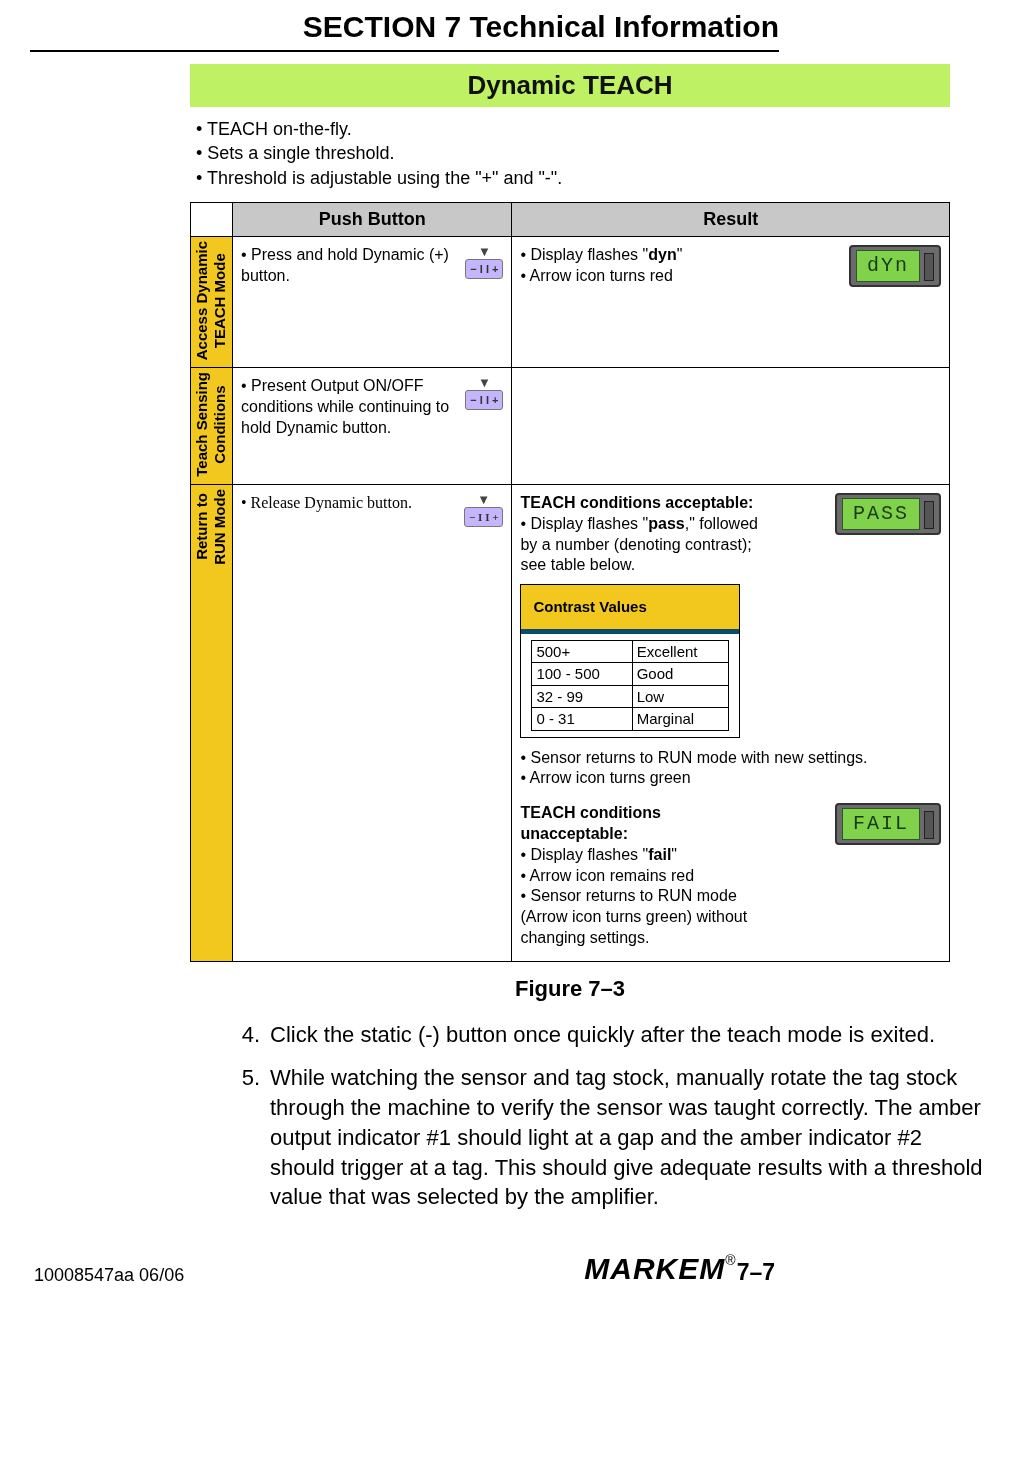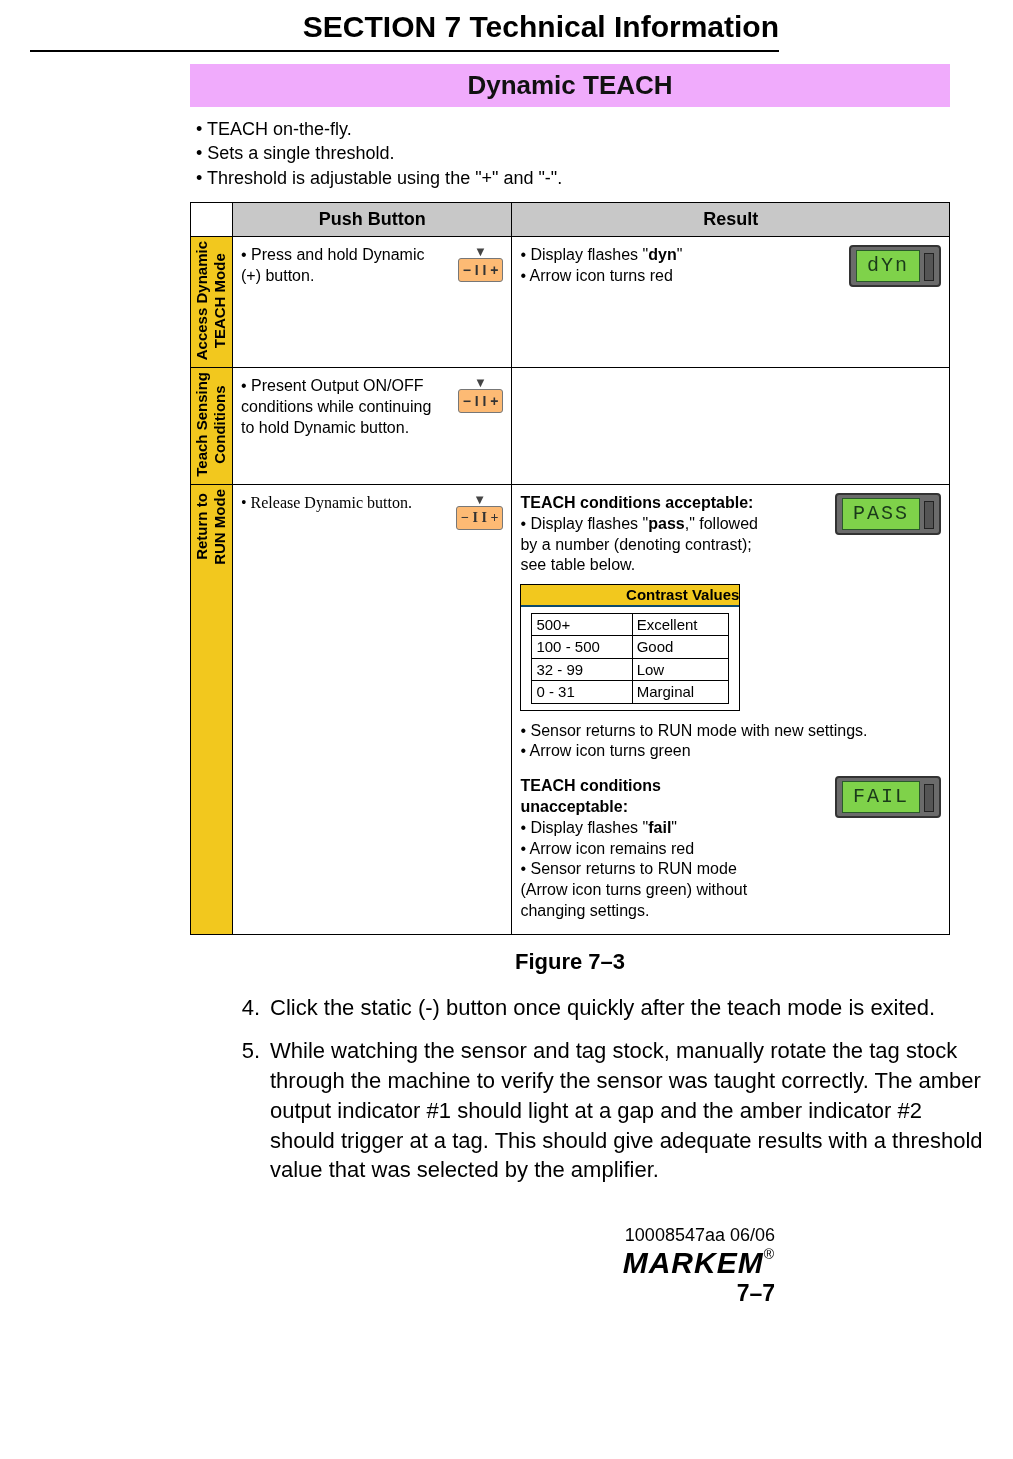--- a/index.html
+++ b/index.html
@@ -23,21 +23,21 @@
   }
   .hr {
     border-top: 2px solid #000;
     margin: 0 0 12px 0;
   }
   .figure-wrap {
     margin-left: 160px;
     width: 760px;
   }
   .banner {
-    background: #f0abfc;
+    background: #bef264;
     text-align: center;
     font-size: 26px;
     font-weight: bold;
     padding: 6px 0;
     color: #111;
   }
   .intro {
     padding: 10px 6px 12px 6px;
     font-size: 18px;
     line-height: 1.35;
@@ -83,25 +83,25 @@
   .res-cell { width: 438px; }
   .b { font-weight: bold; }
   .bul::before { content: "• "; }
   .pb-img {
     display: inline-block;
     vertical-align: top;
     margin-left: 6px;
   }
   .pb-device {
     display: inline-block;
-    background: #fdba74;
+    background: #c4b5fd;
     border: 1px solid #777;
     border-radius: 3px;
     padding: 2px 4px;
-    font-size: 14px;
+    font-size: 11px;
     font-weight: bold;
     color: #333;
   }
   .pb-arrow { font-size: 13px; color: #444; display:block; text-align:center; line-height:1; }
   .display-device {
     display: inline-block;
     background: #6b6b6b;
     border: 2px solid #333;
     border-radius: 4px;
     padding: 3px 5px;
@@ -124,24 +124,24 @@
   .res-flex { display:flex; gap:10px; }
   .res-text { flex:1; }
   .res-img { width:170px; text-align:right; }
   .contrast-box {
     border: 1px solid #000;
     margin: 8px 0 10px 0;
     font-size: 15px;
   }
   .contrast-title {
     background: #f2c81e;
-    text-align: right;
-    font-weight: bold;
-    border-bottom: 2px solid #0c4a6e;
-    padding: 0;
+    text-align: left;
+    font-weight: bold;
+    border-bottom: 5px solid #0c4a6e;
+    padding: 12px;
   }
   .contrast-body { padding: 6px 10px; }
   .contrast-body table { width:100%; border-collapse: collapse; }
   .contrast-body td { border:none; padding: 1px 4px; font-size:15px; }
   .figure-label {
     text-align: center;
     font-weight: bold;
     font-size: 22px;
     margin: 14px 0 18px 0;
   }
@@ -153,21 +153,20 @@
   }
   .step { display:flex; margin-bottom: 14px; }
   .step-num { width: 40px; text-align:right; padding-right:10px; }
   .step-txt { flex:1; }
   .footer {
     display:flex;
     justify-content: space-between;
     align-items: flex-end;
     margin-top: 40px;
     padding: 0 4px;
-    flex-direction: column;
   }
   .footer-left { font-size: 18px; }
   .footer-center {
     flex:1; text-align:right;
     font-family: Arial, sans-serif;
     font-size: 30px; font-weight: bold; font-style: italic;
     letter-spacing: 1px;
   }
   .footer-center .reg { font-size:14px; vertical-align: top; font-style:normal; font-weight:normal;}
   .footer-right { font-size: 23px; font-weight:bold;}

